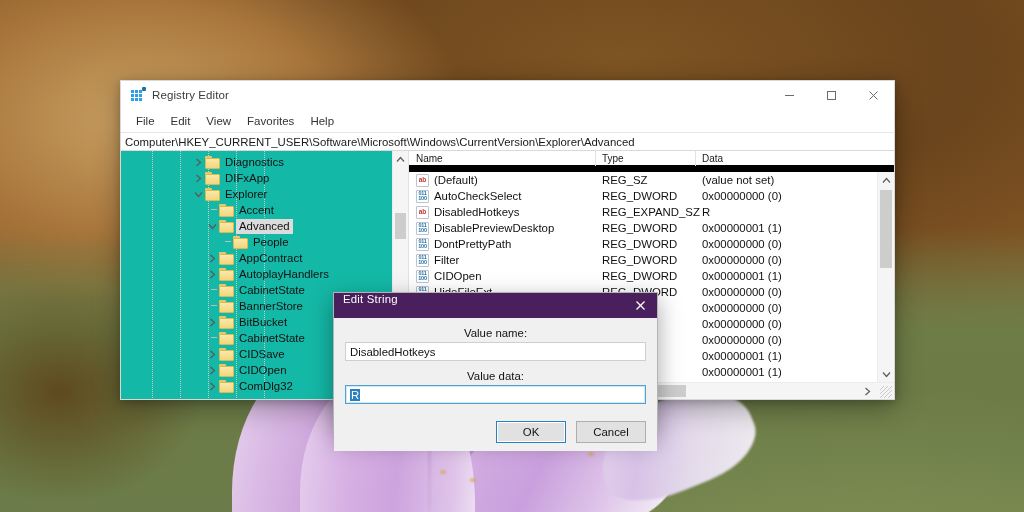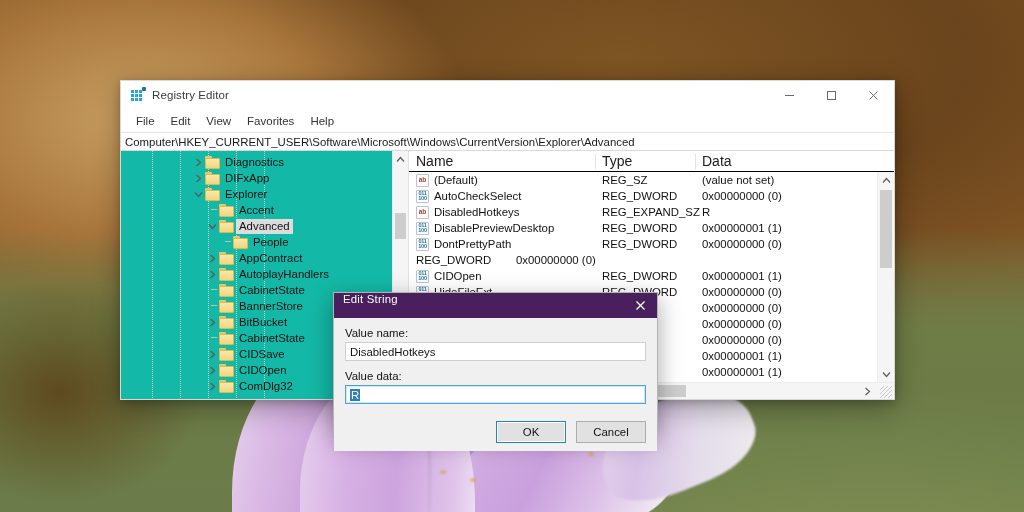--- a/index.html
+++ b/index.html
@@ -193,22 +193,22 @@
   }
   .vscroll .arrow.bottom { position: absolute; bottom: 0; left: 0; right: 0; }
   .vscroll .thumb {
     position: absolute; left: 2px; right: 2px; background: #cdcdcd; border-radius: 0;
   }
 
   
   .list-pane { flex: 1; position: relative; overflow: hidden; background: #fff; }
   .list-head {
     height: 21px; display: flex; align-items: center;
-    border-bottom: 1px solid #000000; background: #fff;
-    font-size: 14px; color: #1a1a1a;
+    border-bottom: 7px solid #000000; background: #fff;
+    font-size: 10px; color: #1a1a1a;
   }
   .list-head .col { position: relative; height: 21px; display: flex; align-items: center; padding-left: 7px; }
   .list-head .col:not(:first-child)::before {
     content: ""; position: absolute; left: 0; top: 3px; bottom: 3px; width: 1px; background: #e3e3e3;
   }
   .col-name { width: 186px; flex: none; }
   .col-type { width: 100px; flex: none; }
   .col-data { flex: 1; }
 
   .list-rows { position: absolute; left: 0; right: 17px; top: 21px; bottom: 17px; overflow: hidden; }
@@ -272,21 +272,21 @@
     flex: none; position: relative;
   }
   .dlg-title .t {
     color: #ffffff; font-size: 11.4px; margin-left: 9px; letter-spacing: .2px;
   }
   .dlg-close {
     position: absolute; right: 0; top: 0; width: 34px; height: 25px;
     display: flex; align-items: center; justify-content: center; color: #fff;
   }
   .dlg-body { flex: 1; padding: 9px 11px 0 11px; background: #f0f0f0; }
-  .dlg-label { font-size: 11.4px; color: #111; margin-bottom: 3px; }
+  .dlg-label { font-size: 11.4px; color: #111; margin-bottom: 3px; text-align: center; }
   .dlg-input {
     height: 19px; background: #ffffff; border: 1px solid #cfcfcf;
     font-size: 11.4px; color: #111; display: flex; align-items: center;
     padding-left: 4px; margin-bottom: 9px;
   }
   .dlg-input.focused { border: 1px solid #4ea3cf; box-shadow: inset 0 0 0 1px #cfe9f5; }
   .dlg-input .sel {
     background: #2a7fbf; color: #ffffff; padding: 0 1px;
   }
   .dlg-btns {
@@ -610,20 +610,27 @@
                 <div class="vicon dw">
                   <span>011</span>
                   <span>100</span>
                 </div>
                 <span>DontPrettyPath</span>
               </div>
               <div class="c-type">REG_DWORD</div>
               <div class="c-data">0x00000000 (0)</div>
             </div>
             <div class="vrow">
+              <div class="c-name">
+                <div class="vicon dw">
+                  <span>011</span>
+                  <span>100</span>
+                </div>
+                <span>Filter</span>
+              </div>
               <div class="c-type">REG_DWORD</div>
               <div class="c-data">0x00000000 (0)</div>
             </div>
             <div class="vrow">
               <div class="c-name">
                 <div class="vicon dw">
                   <span>011</span>
                   <span>100</span>
                 </div>
                 <span>CIDOpen</span>

